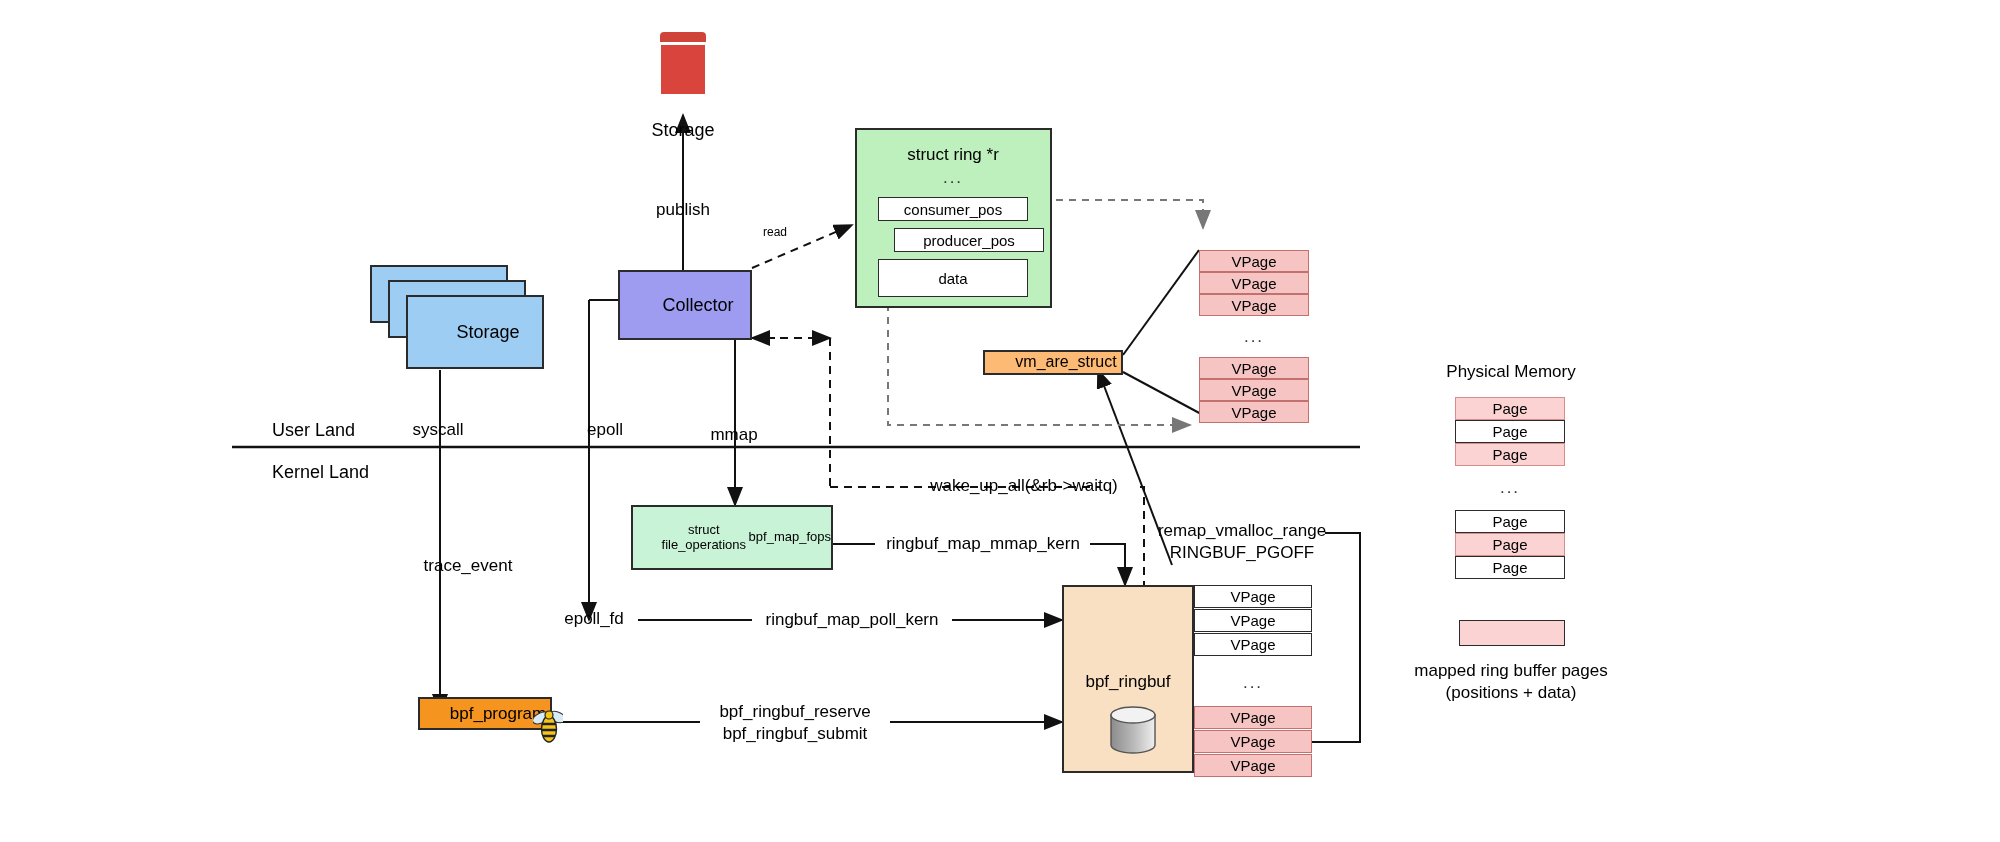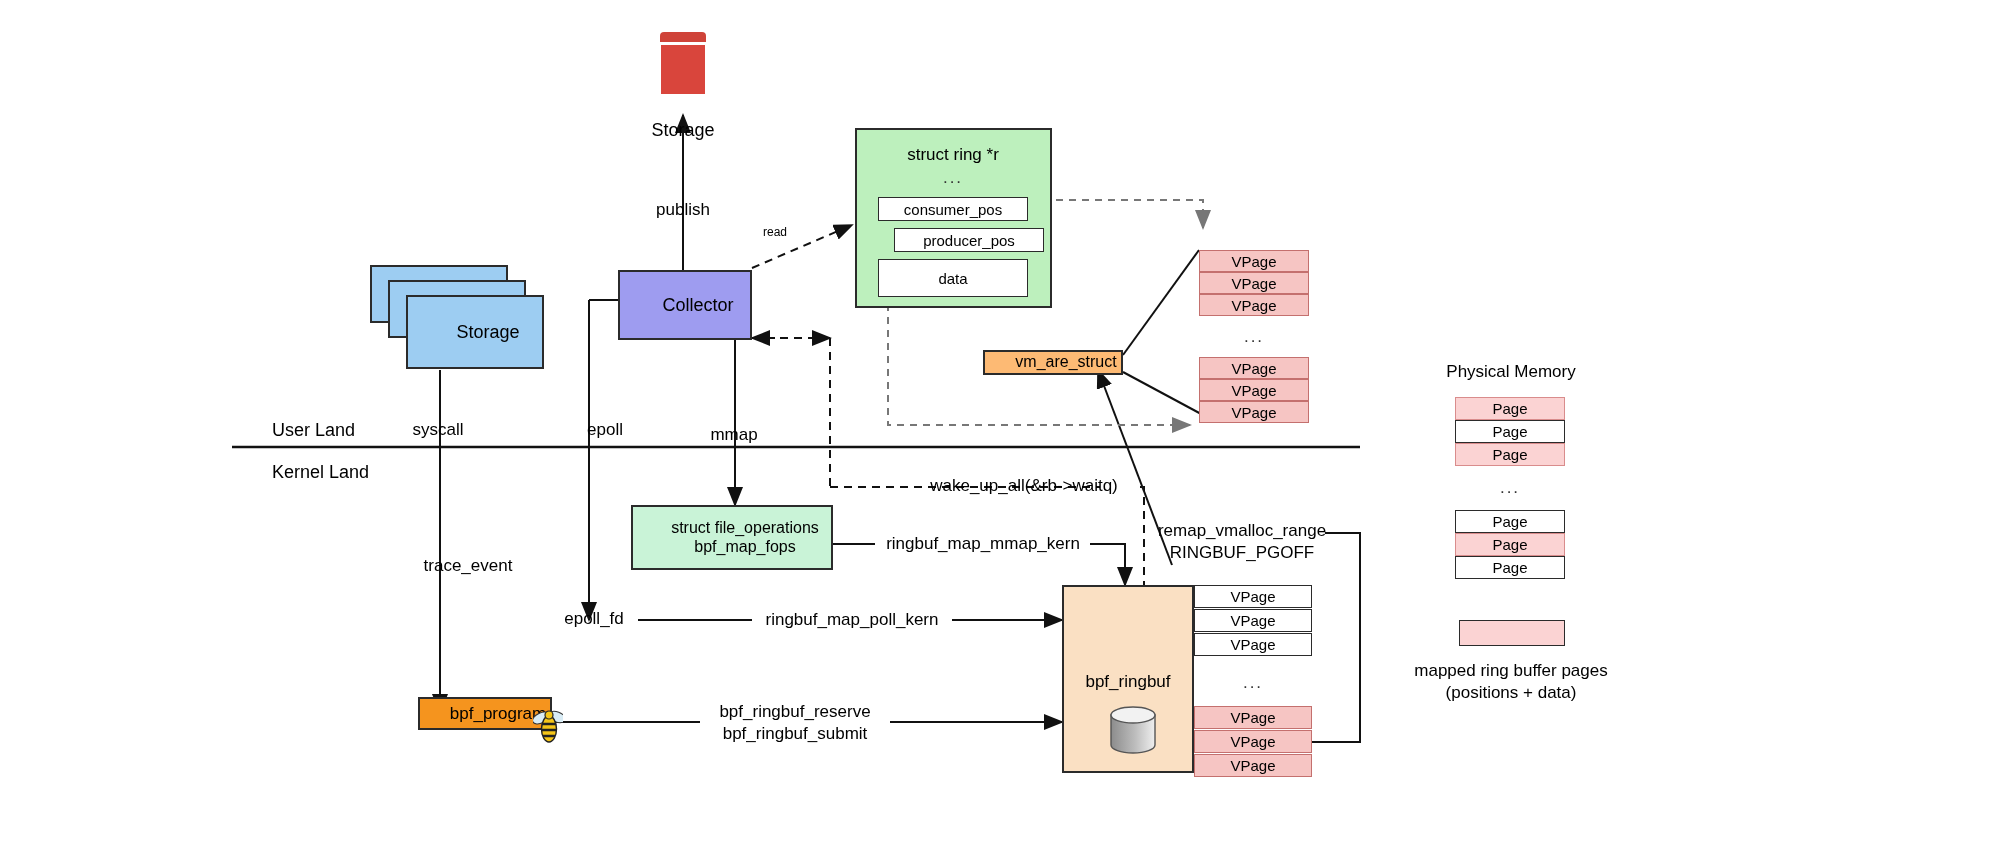--- a/index.html
+++ b/index.html
@@ -149,21 +149,21 @@
   <div class="lbl ctr" style="left:468px;top:556px;font-size:17px;">trace_event</div>
   <div class="lbl ctr" style="left:594px;top:609px;font-size:17px;">epoll_fd</div>
   <div class="lbl ctr" style="left:1024px;top:476px;font-size:17px;">wake_up_all(&amp;rb-&gt;waitq)</div>
   <div class="lbl ctr" style="left:983px;top:534px;font-size:17px;">ringbuf_map_mmap_kern</div>
   <div class="lbl ctr" style="left:852px;top:610px;font-size:17px;">ringbuf_map_poll_kern</div>
   <div class="lbl ctr" style="left:1242px;top:521px;font-size:17px;">remap_vmalloc_range</div>
   <div class="lbl ctr" style="left:1242px;top:543px;font-size:17px;">RINGBUF_PGOFF</div>
   <div class="lbl ctr" style="left:795px;top:702px;font-size:17px;">bpf_ringbuf_reserve</div>
   <div class="lbl ctr" style="left:795px;top:724px;font-size:17px;">bpf_ringbuf_submit</div>
 
-  <div class="node" style="left:631px;top:505px;width:202px;height:65px;background:#c9f3d7;font-size:16px;flex-direction:column;">
+  <div class="node" style="left:631px;top:505px;width:202px;height:65px;background:#c9f3d7;font-size:13px;flex-direction:row;">
     <span>struct file_operations</span>
     <span>bpf_map_fops</span>
   </div>
 
   <div class="node" style="left:418px;top:697px;width:134px;height:33px;background:#f5941e;font-size:17px;">
     <span>bpf_program</span>
   </div>
 
   <svg style="position:absolute;left:533px;top:705px;width:30px;height:42px;" viewBox="0 0 30 42">
     <ellipse cx="8" cy="13" rx="9" ry="5" fill="#d9ecf5" stroke="#333" stroke-width="1" transform="rotate(-25 8 13)"></ellipse>

